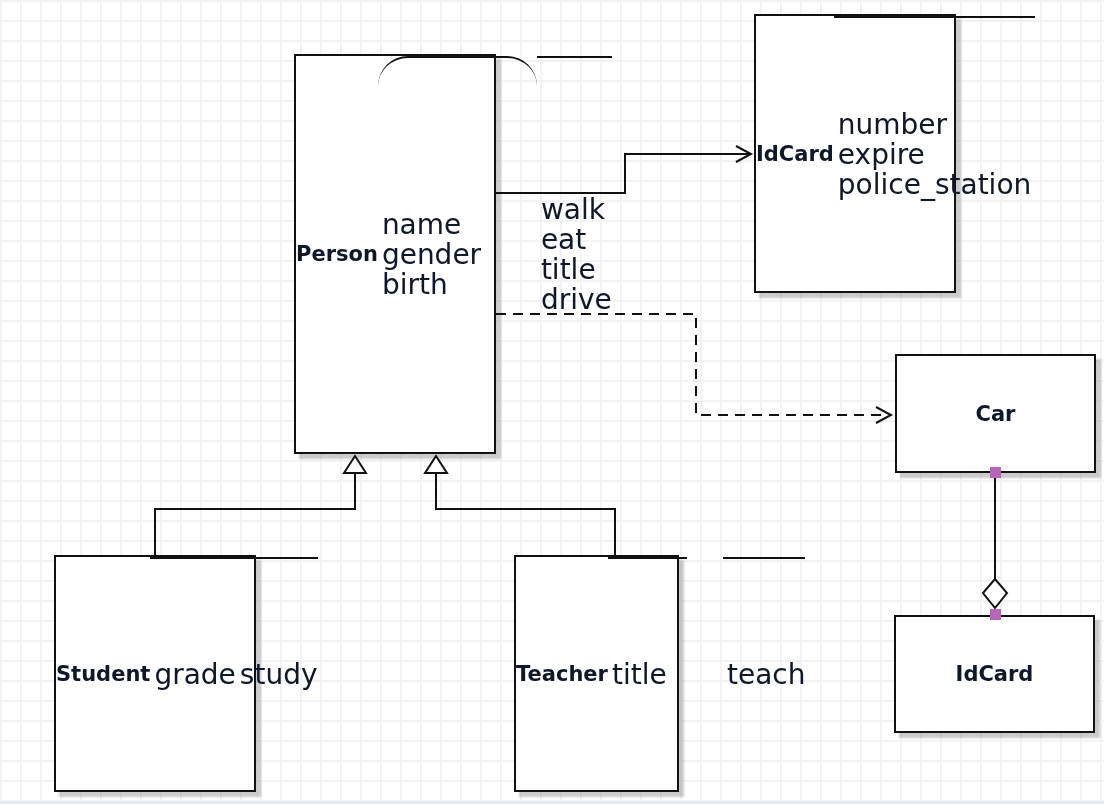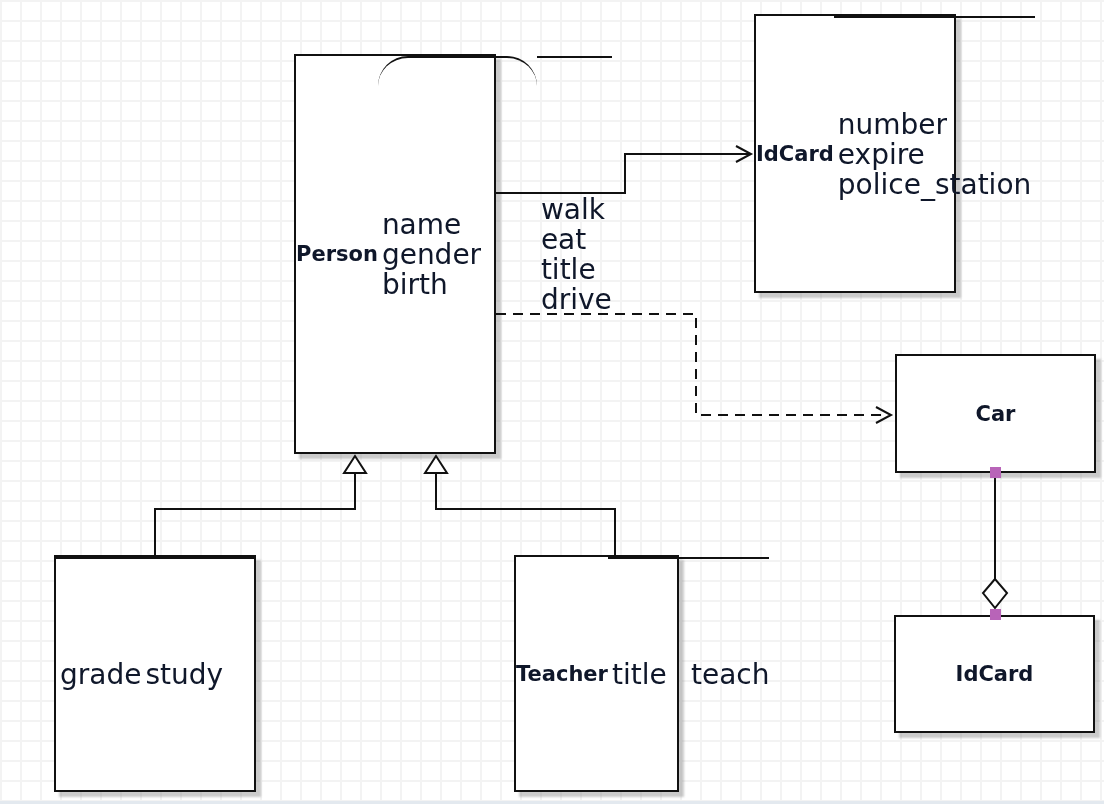--- a/index.html
+++ b/index.html
@@ -97,34 +97,35 @@
 
   <div class="uml-class" style="left:895px; top:354px; width:201px; height:119px;">
     <div class="cls-title title-only">Car</div>
   </div>
 
   <div class="uml-class" style="left:894px; top:615px; width:201px; height:118px;">
     <div class="cls-title title-only">IdCard</div>
   </div>
 
   <div class="uml-class" style="left:54px; top:555px; width:202px; height:237px;">
+    <div class="cls-title" style="flex-basis:77px;">Student</div>
     <div class="cls-sec" style="flex-basis:79px;">
       <div class="member">grade</div>
     </div>
     <div class="cls-sec" style="flex:1 1 auto;">
       <div class="member">study</div>
     </div>
   </div>
 
   <div class="uml-class" style="left:514px; top:555px; width:165px; height:237px;">
     <div class="cls-title" style="flex-basis:77px;">Teacher</div>
     <div class="cls-sec" style="flex-basis:79px;">
       <div class="member">title</div>
     </div>
-    <div class="cls-sec" style="flex:1 1 auto;">
+    <div class="cls-sec" style="flex:1 1 auto;margin-left:36px;">
       <div class="member">teach</div>
     </div>
   </div>
 
   <svg class="edges" width="1104" height="804">
 
     <polyline class="edge-solid" points="496,193 625,193 625,154 750,154"></polyline>
     <polyline class="edge-solid" points="736,146 751,154 736,162"></polyline>
 
     <polyline class="edge-dashed" points="496,314 696,314 696,415 888,415"></polyline>

